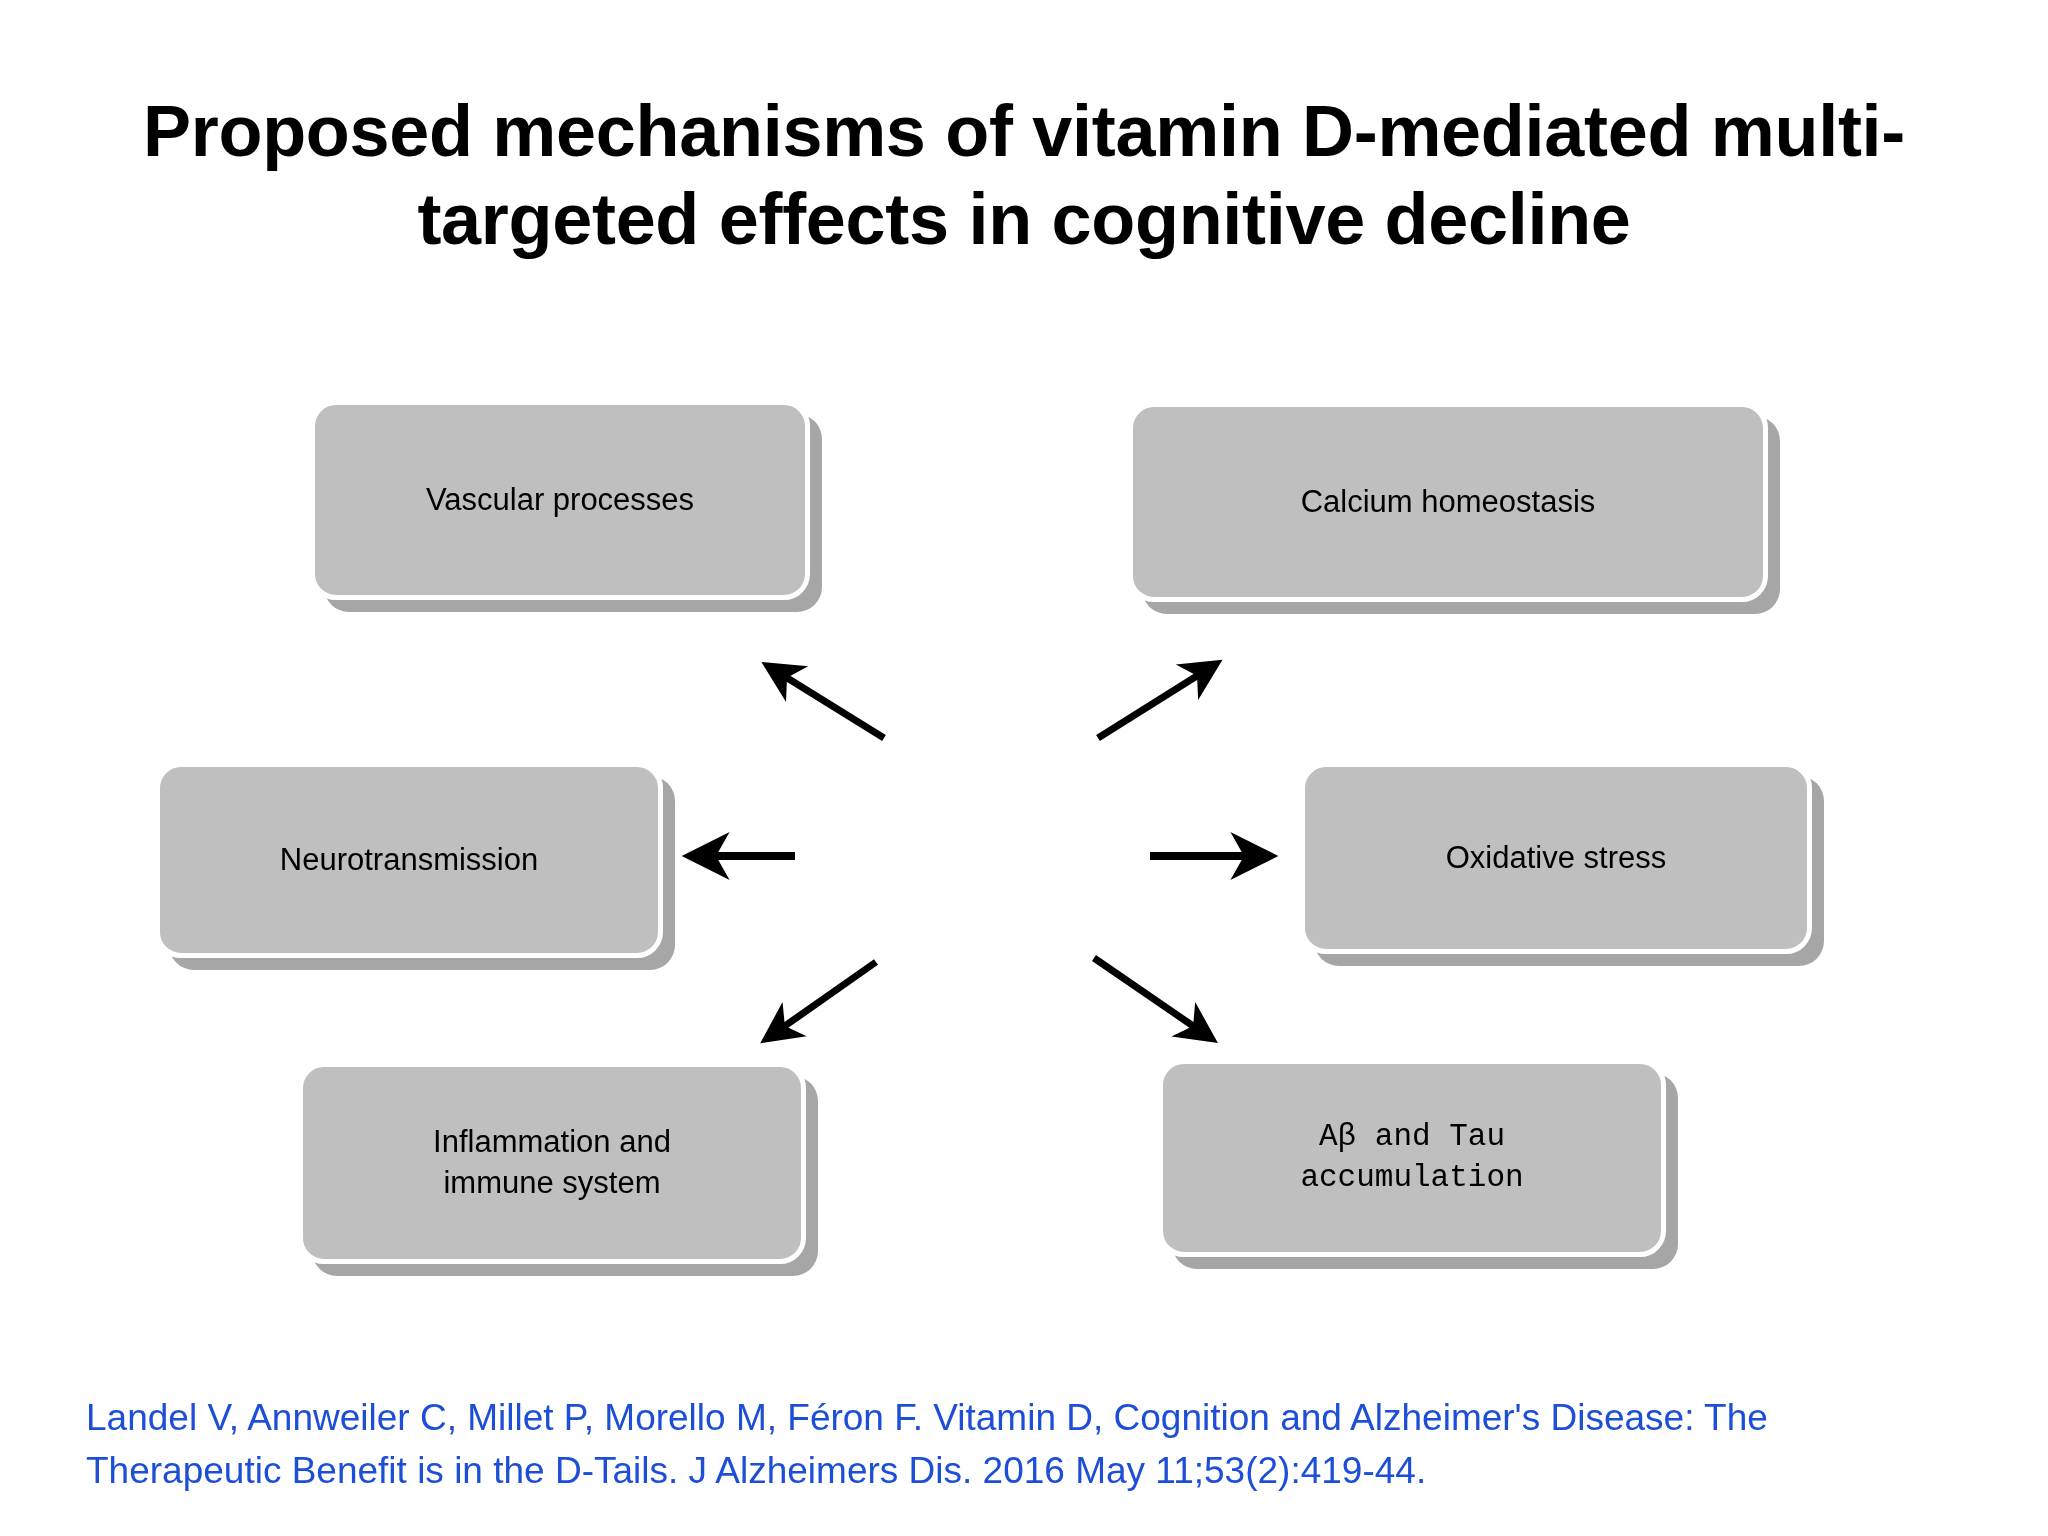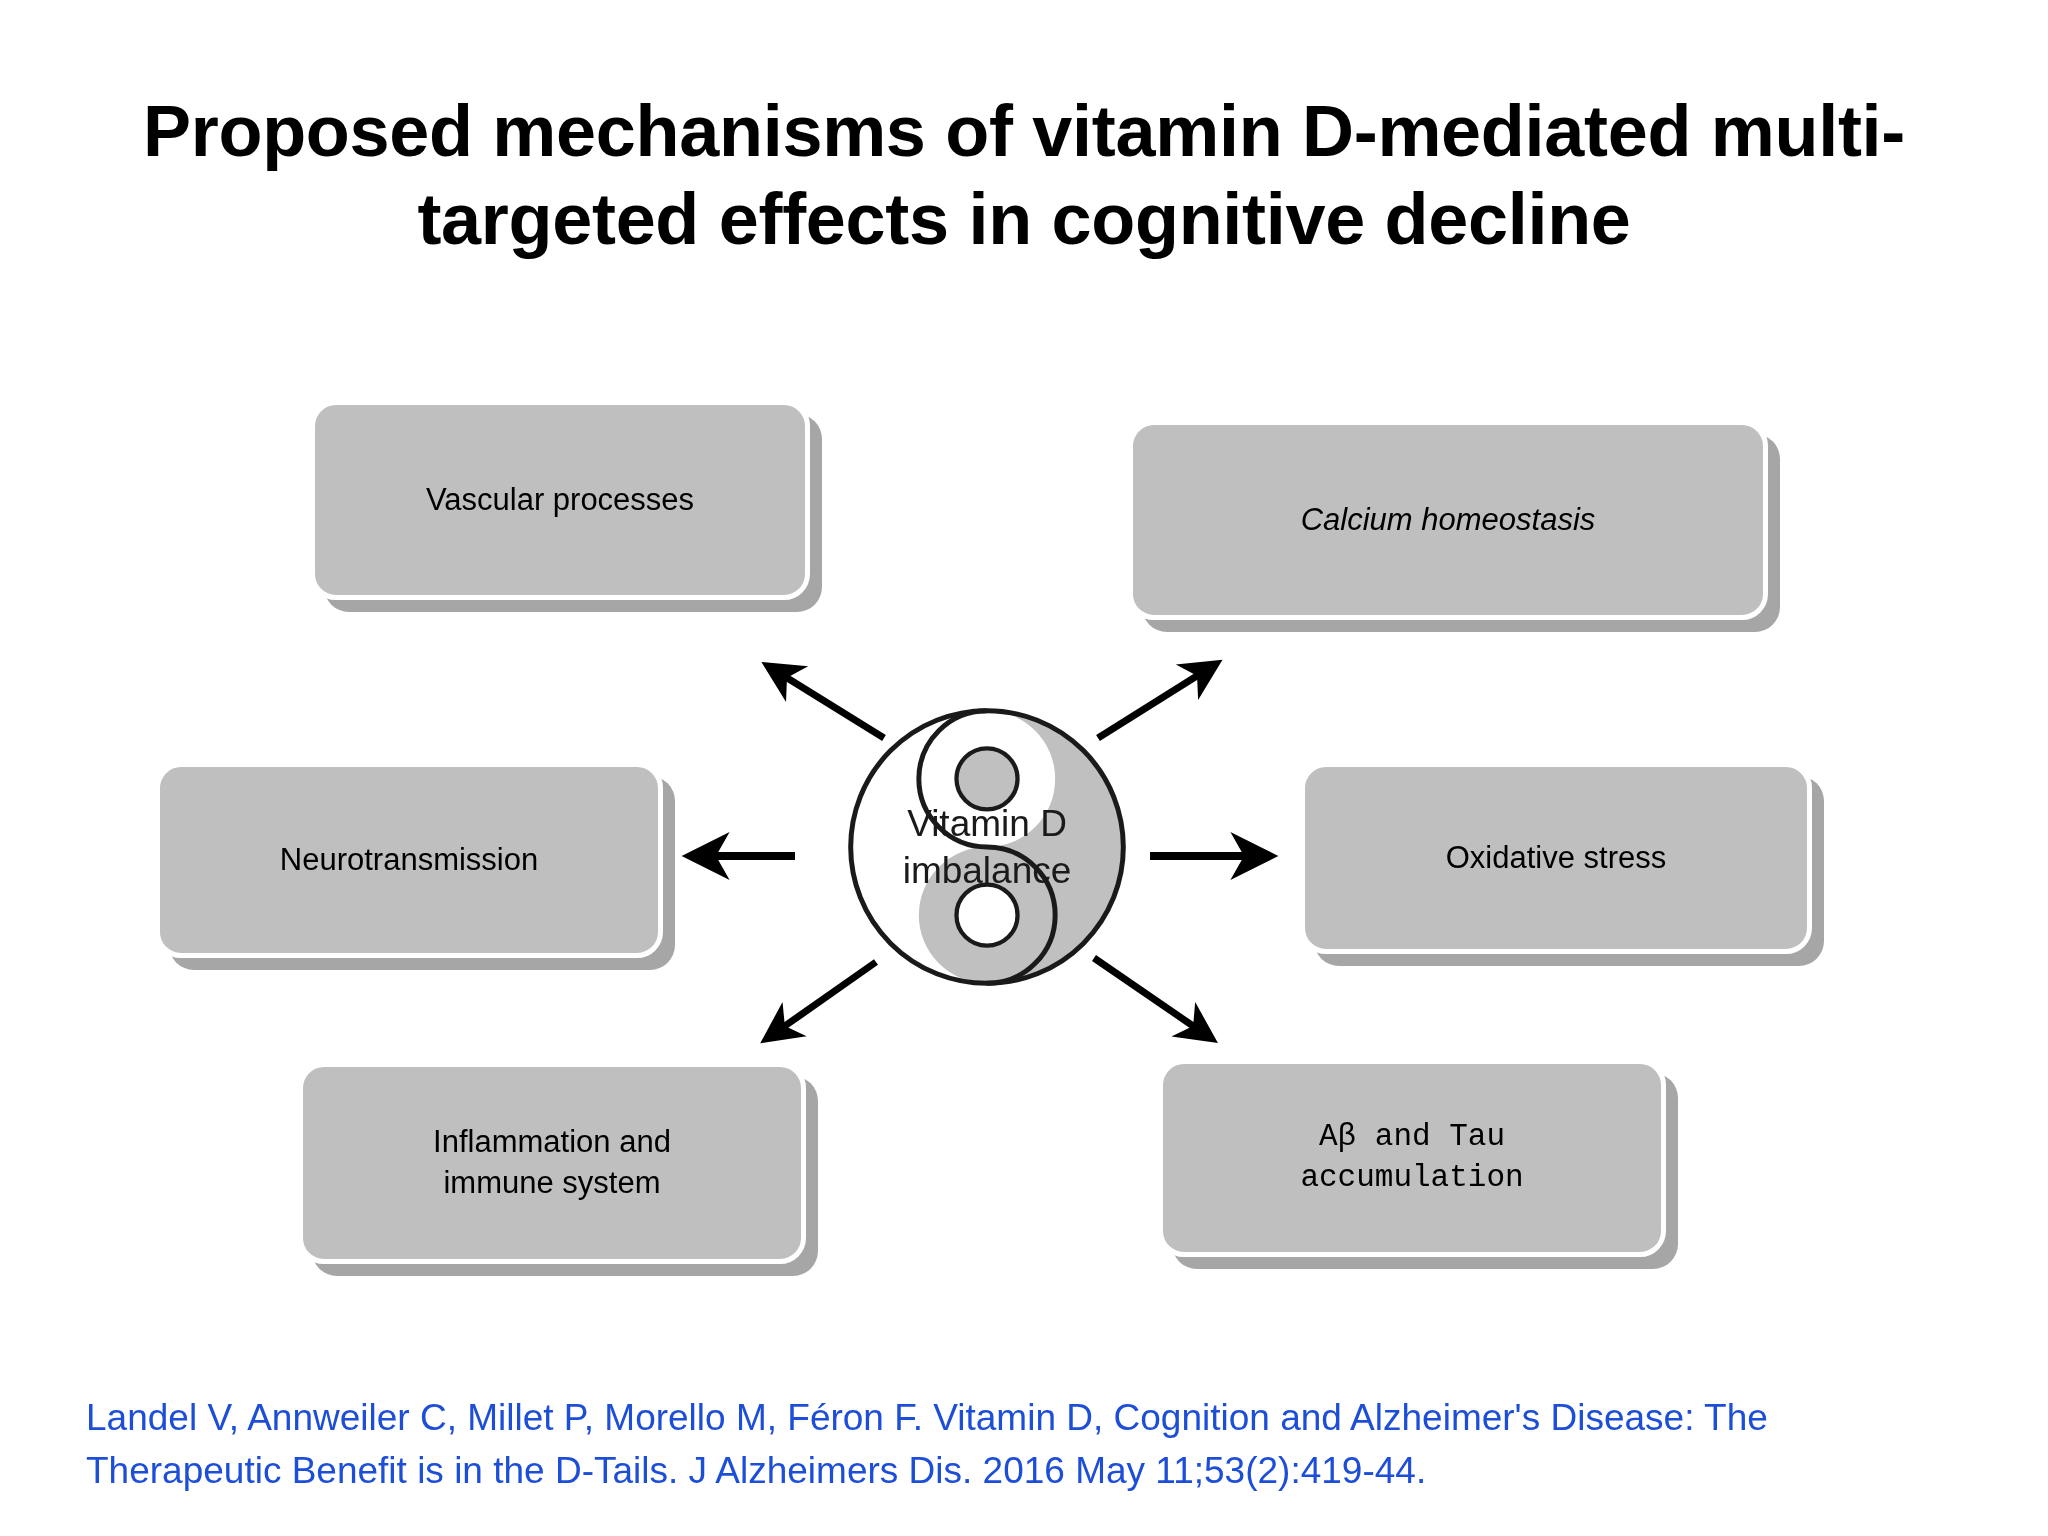--- a/index.html
+++ b/index.html
@@ -61,21 +61,21 @@
     justify-content: center;
     text-align: center;
     font-size: 31px;
     line-height: 1.32;
     color: #000000;
     white-space: pre-line;
     padding: 4px 18px;
   }
 
   #box-vascular       { left: 310px;  top: 400px;  width: 500px; height: 200px; }
-  #box-calcium        { left: 1128px; top: 420px;  width: 640px; height: 200px; font-style: italic; }
+  #box-calcium        { left: 1128px; top: 402px;  width: 640px; height: 200px; }
   #box-neuro          { left: 155px;  top: 762px;  width: 508px; height: 196px; }
   #box-oxidative      { left: 1300px; top: 762px;  width: 512px; height: 192px; }
   #box-inflammation   { left: 298px;  top: 1062px; width: 508px; height: 202px; }
   #box-abeta          { left: 1158px; top: 1059px; width: 508px; height: 198px; font-family: Liberation Mono, monospace; }
 
   
   #yinyang-wrap {
     position: absolute;
     left: 845px;
     top: 703px;
@@ -146,38 +146,16 @@
   <div class="mech-box" id="box-oxidative">Oxidative stress</div>
 
   <div class="mech-box" id="box-neuro">Neurotransmission</div>
 
   <div class="mech-box" id="box-inflammation">Inflammation and
 immune system</div>
 
   <div class="mech-box" id="box-abeta">Aβ and Tau
 accumulation</div>
 
-  <div id="yinyang-wrap">
-    <svg id="yinyang-svg" viewBox="0 0 200 200" xmlns="http://www.w3.org/2000/svg">
-
-      <circle cx="100" cy="100" r="96" fill="#ffffff"></circle>
-
-      <path d="M100,4
-               A96,96 0 0 1 100,196
-               A48,48 0 0 1 100,100
-               A48,48 0 0 0 100,4 Z" fill="#c0c0c0"></path>
-
-      <circle cx="100" cy="100" r="96" fill="none" stroke="#1a1a1a" stroke-width="3.5"></circle>
-
-      <path d="M100,4
-               A48,48 0 0 0 100,100
-               A48,48 0 0 1 100,196" fill="none" stroke="#1a1a1a" stroke-width="3.5"></path>
-
-      <circle cx="100" cy="52" r="21.5" fill="#c0c0c0" stroke="#1a1a1a" stroke-width="3"></circle>
-      <circle cx="100" cy="148" r="21.5" fill="#ffffff" stroke="#1a1a1a" stroke-width="3"></circle>
-    </svg>
-    <div id="center-label">Vitamin D
-imbalance</div>
-  </div>
 
 </div>
 
 <div id="citation">Landel V, Annweiler C, Millet P, Morello M, Féron F. Vitamin D, Cognition and Alzheimer's Disease: The Therapeutic Benefit is in the D-Tails. J Alzheimers Dis. 2016 May 11;53(2):419-44.</div>
 
 </body></html>

